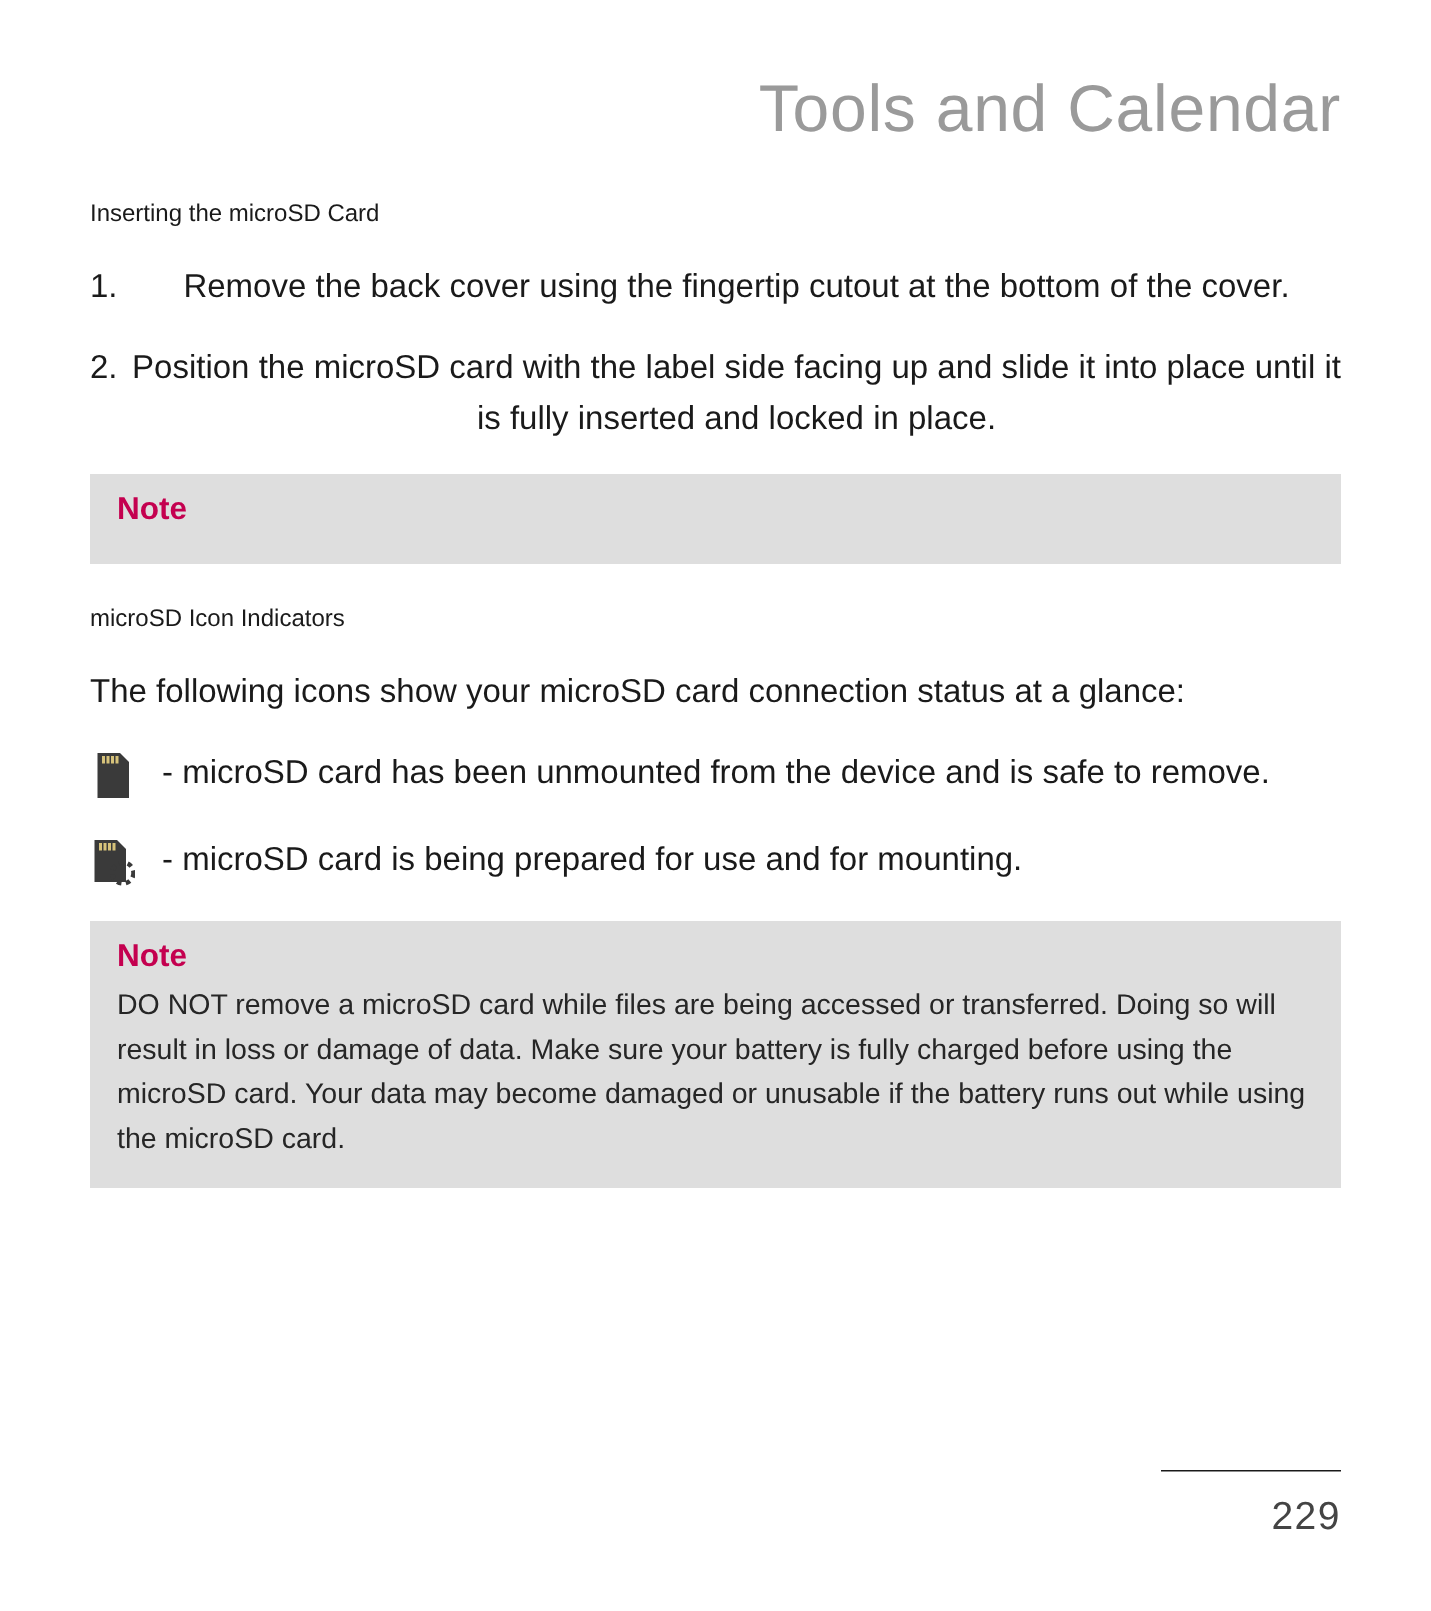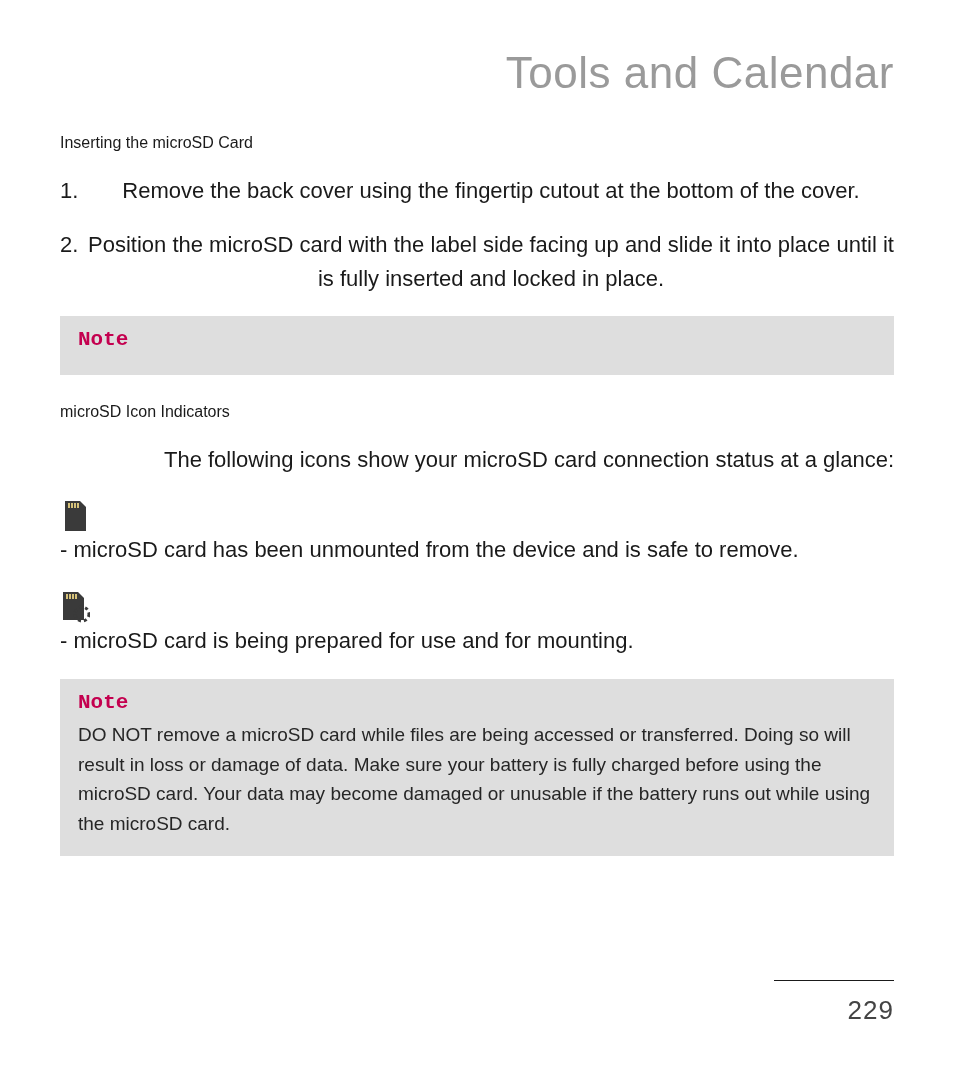--- a/index.html
+++ b/index.html
@@ -43,38 +43,35 @@
   .note-box {
     background: #dedede;
     padding: 12px 18px 18px 18px;
     margin: 8px 0 28px 0;
   }
   .note-label {
     color: #c4004f;
     font-weight: 700;
     font-size: 21px;
     margin-bottom: 6px;
-    font-family: Liberation Mono, monospace;
   }
   .note-body {
     font-size: 19px;
     line-height: 1.55;
     color: #262626;
   }
   .para {
     font-size: 22px;
     line-height: 1.55;
     margin: 0 0 20px 0;
-    text-align: right;
   }
   .icon-row {
     display: flex;
     align-items: flex-start;
     margin: 0 0 22px 0;
-    flex-direction: column;
   }
   .sd-icon {
     width: 30px;
     height: 34px;
     flex-shrink: 0;
     margin-right: 18px;
     margin-top: 2px;
   }
   .sd-icon svg { width: 100%; height: 100%; display: block; }
   .icon-desc {

